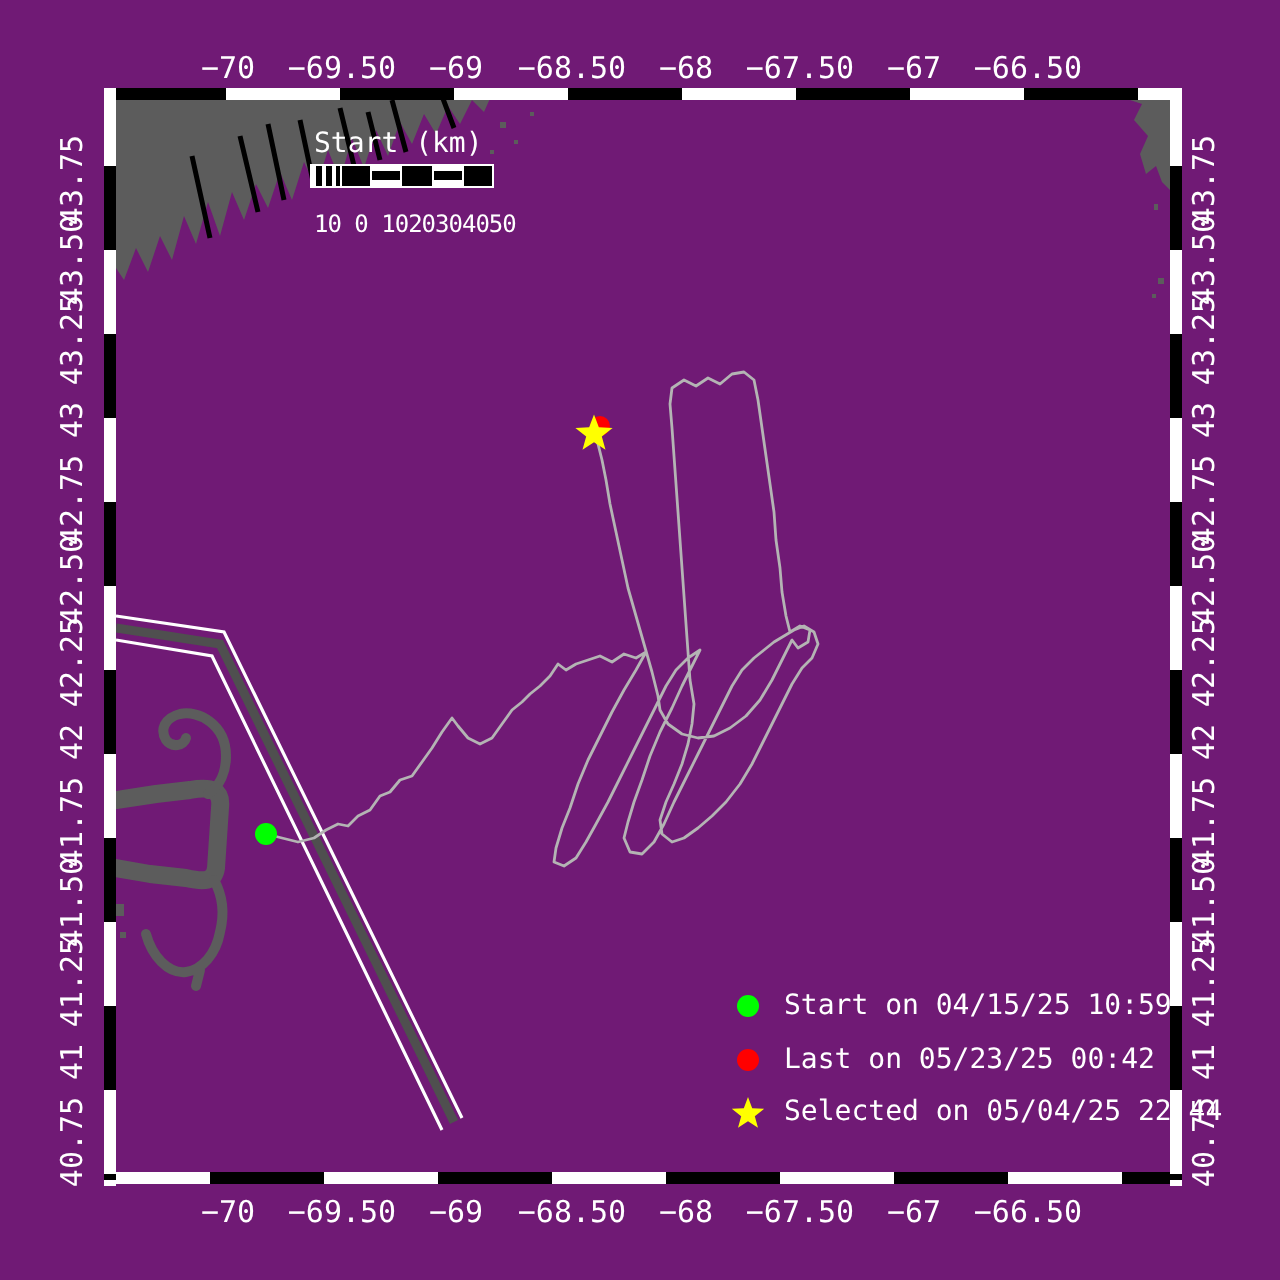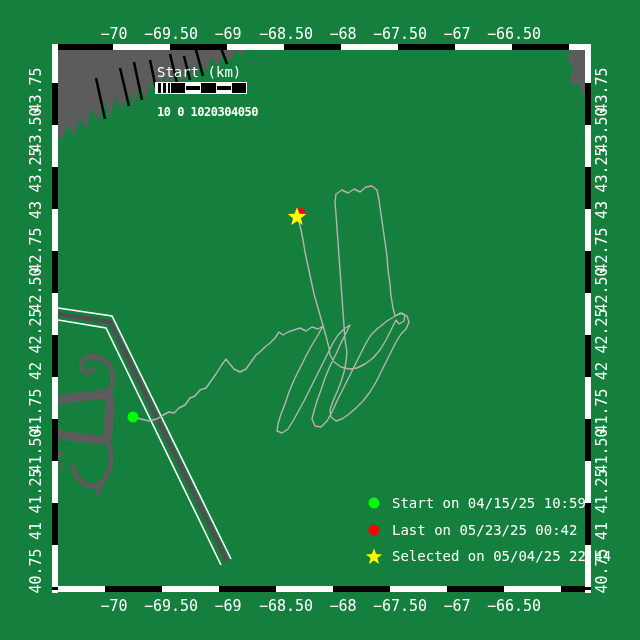--- a/index.html
+++ b/index.html
@@ -1,16 +1,16 @@
 <!DOCTYPE html>
 <html><head>
 <meta charset="utf-8">
 <style>
   html,body{margin:0;padding:0;background:#000;}
-  .canvas{position:relative;width:640px;height:640px;background:#15803d;overflow:hidden;
+  .canvas{position:relative;width:640px;height:640px;background:#701a75;overflow:hidden;
           font-family:"DejaVu Sans Mono","Liberation Mono",monospace;color:#fff;}
   .tick{position:absolute;font-size:15px;white-space:nowrap;transform:translate(-50%,-50%);letter-spacing:0;}
   .tick.v{transform:translate(-50%,-50%) rotate(-90deg);}
   
   .band{position:absolute;}
   .band-top{left:52px;top:44px;width:539px;height:6px;
     background:repeating-linear-gradient(90deg,#000 0 57px,#fff 57px 114px);background-position:4px 0;}
   .band-bottom{left:52px;top:586px;width:539px;height:6px;
     background:repeating-linear-gradient(90deg,#fff 0 57px,#000 57px 114px);background-position:-4px 0;}
   .band-left{left:52px;top:44px;width:6px;height:549px;
@@ -20,21 +20,21 @@
   .maplayer{position:absolute;left:0;top:0;}
   
   .sb-title{position:absolute;left:157px;top:64px;font-size:14px;}
   .sb-bar{position:absolute;left:155px;top:82px;width:92px;height:12px;border:1px solid #fff;
           box-sizing:border-box;display:flex;background:#000;}
   .sb-cell{height:100%;}
   .sb-hatch{width:14px;background:repeating-linear-gradient(90deg,#fff 0 2px,#000 2px 5px);}
   .sb-solid{flex:1;background:#000;border-left:1px solid #fff;}
   .sb-stripe{flex:1;border-left:1px solid #fff;
     background:linear-gradient(180deg,#fff 0 2.5px,#000 2.5px 7px,#fff 7px 10px);}
-  .sb-ticks{position:absolute;left:157px;top:105px;font-size:12px;letter-spacing:-0.5px;font-weight:bold;}
+  .sb-ticks{position:absolute;left:157px;top:105px;font-size:12px;letter-spacing:-0.5px;}
   
   .legend{position:absolute;left:360px;top:495px;}
   .lg-row{position:absolute;left:0;height:16px;display:flex;align-items:center;}
   .lg-label{position:absolute;left:32px;top:0;font-size:14px;white-space:nowrap;text-align:center;}
 </style>
 </head>
 <body>
 
 <div class="canvas">
 

